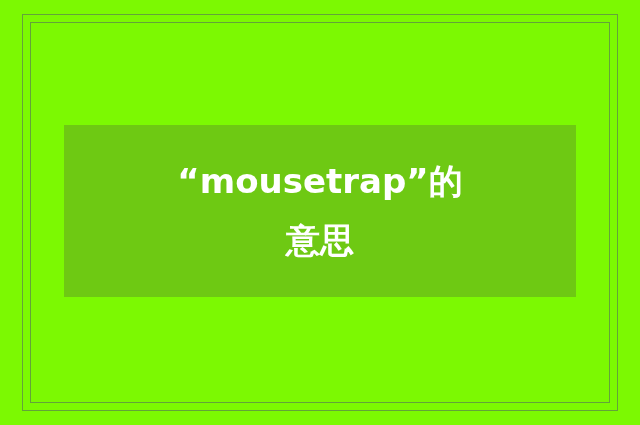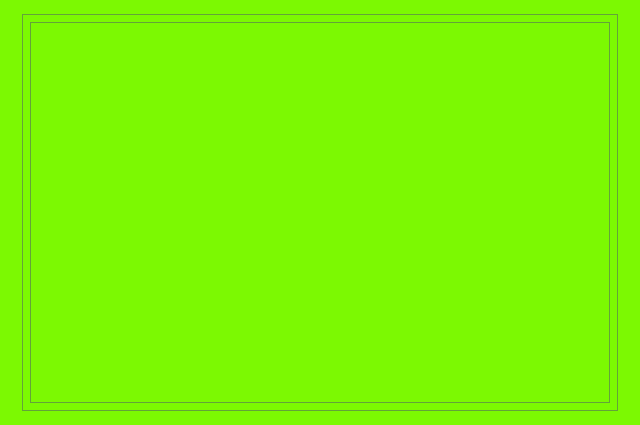--- a/index.html
+++ b/index.html
@@ -66,14 +66,17 @@
   }
 </style>
 </head>
 <body>
 
 <div class="canvas">
 
   <div class="frame-outer"></div>
   <div class="frame-inner"></div>
 
+  <div class="title-band">
+    <div class="title-text">“mousetrap”的意思</div>
+  </div>
 
 </div>
 
 </body></html>

